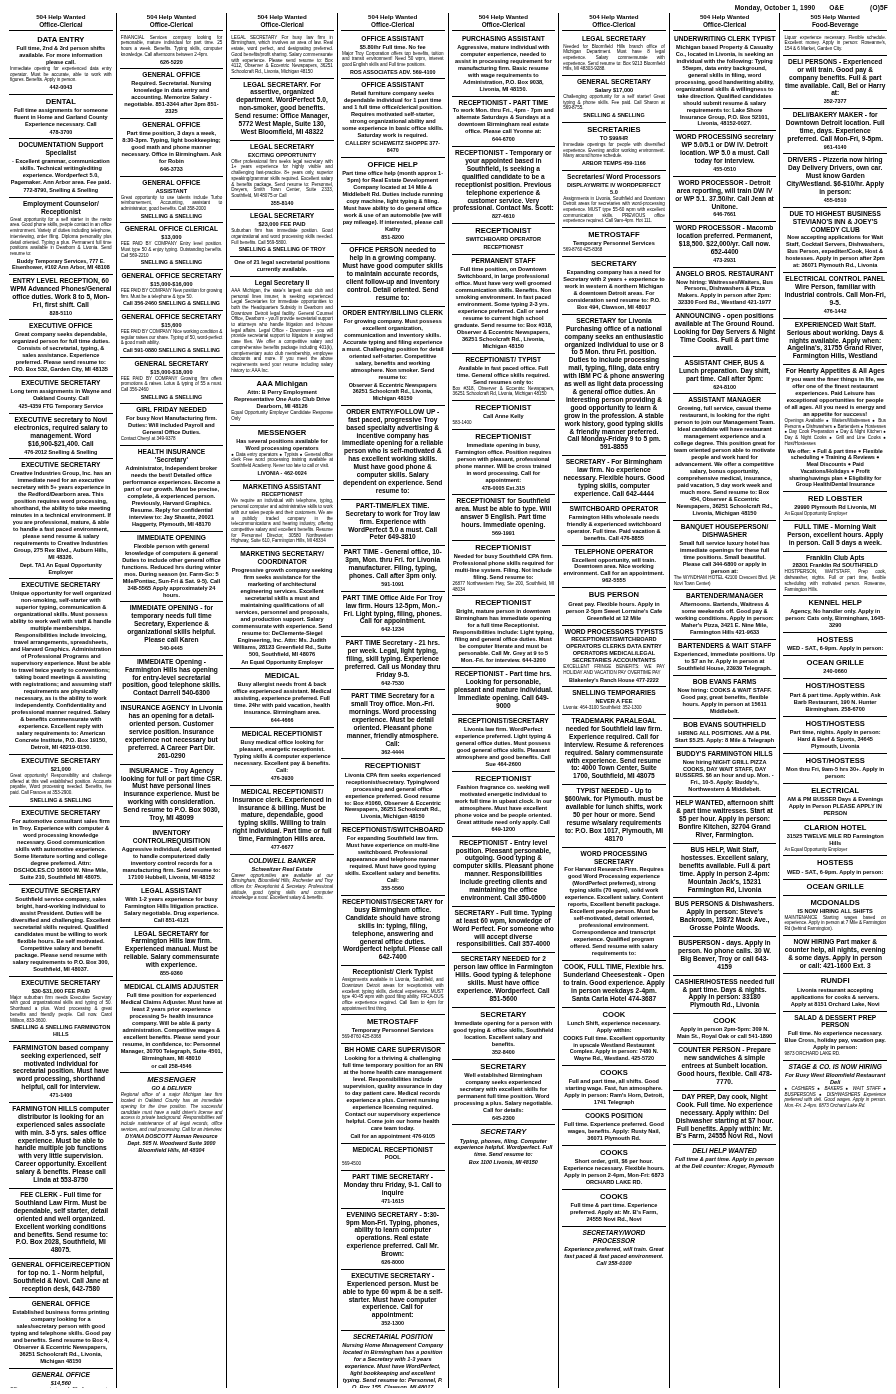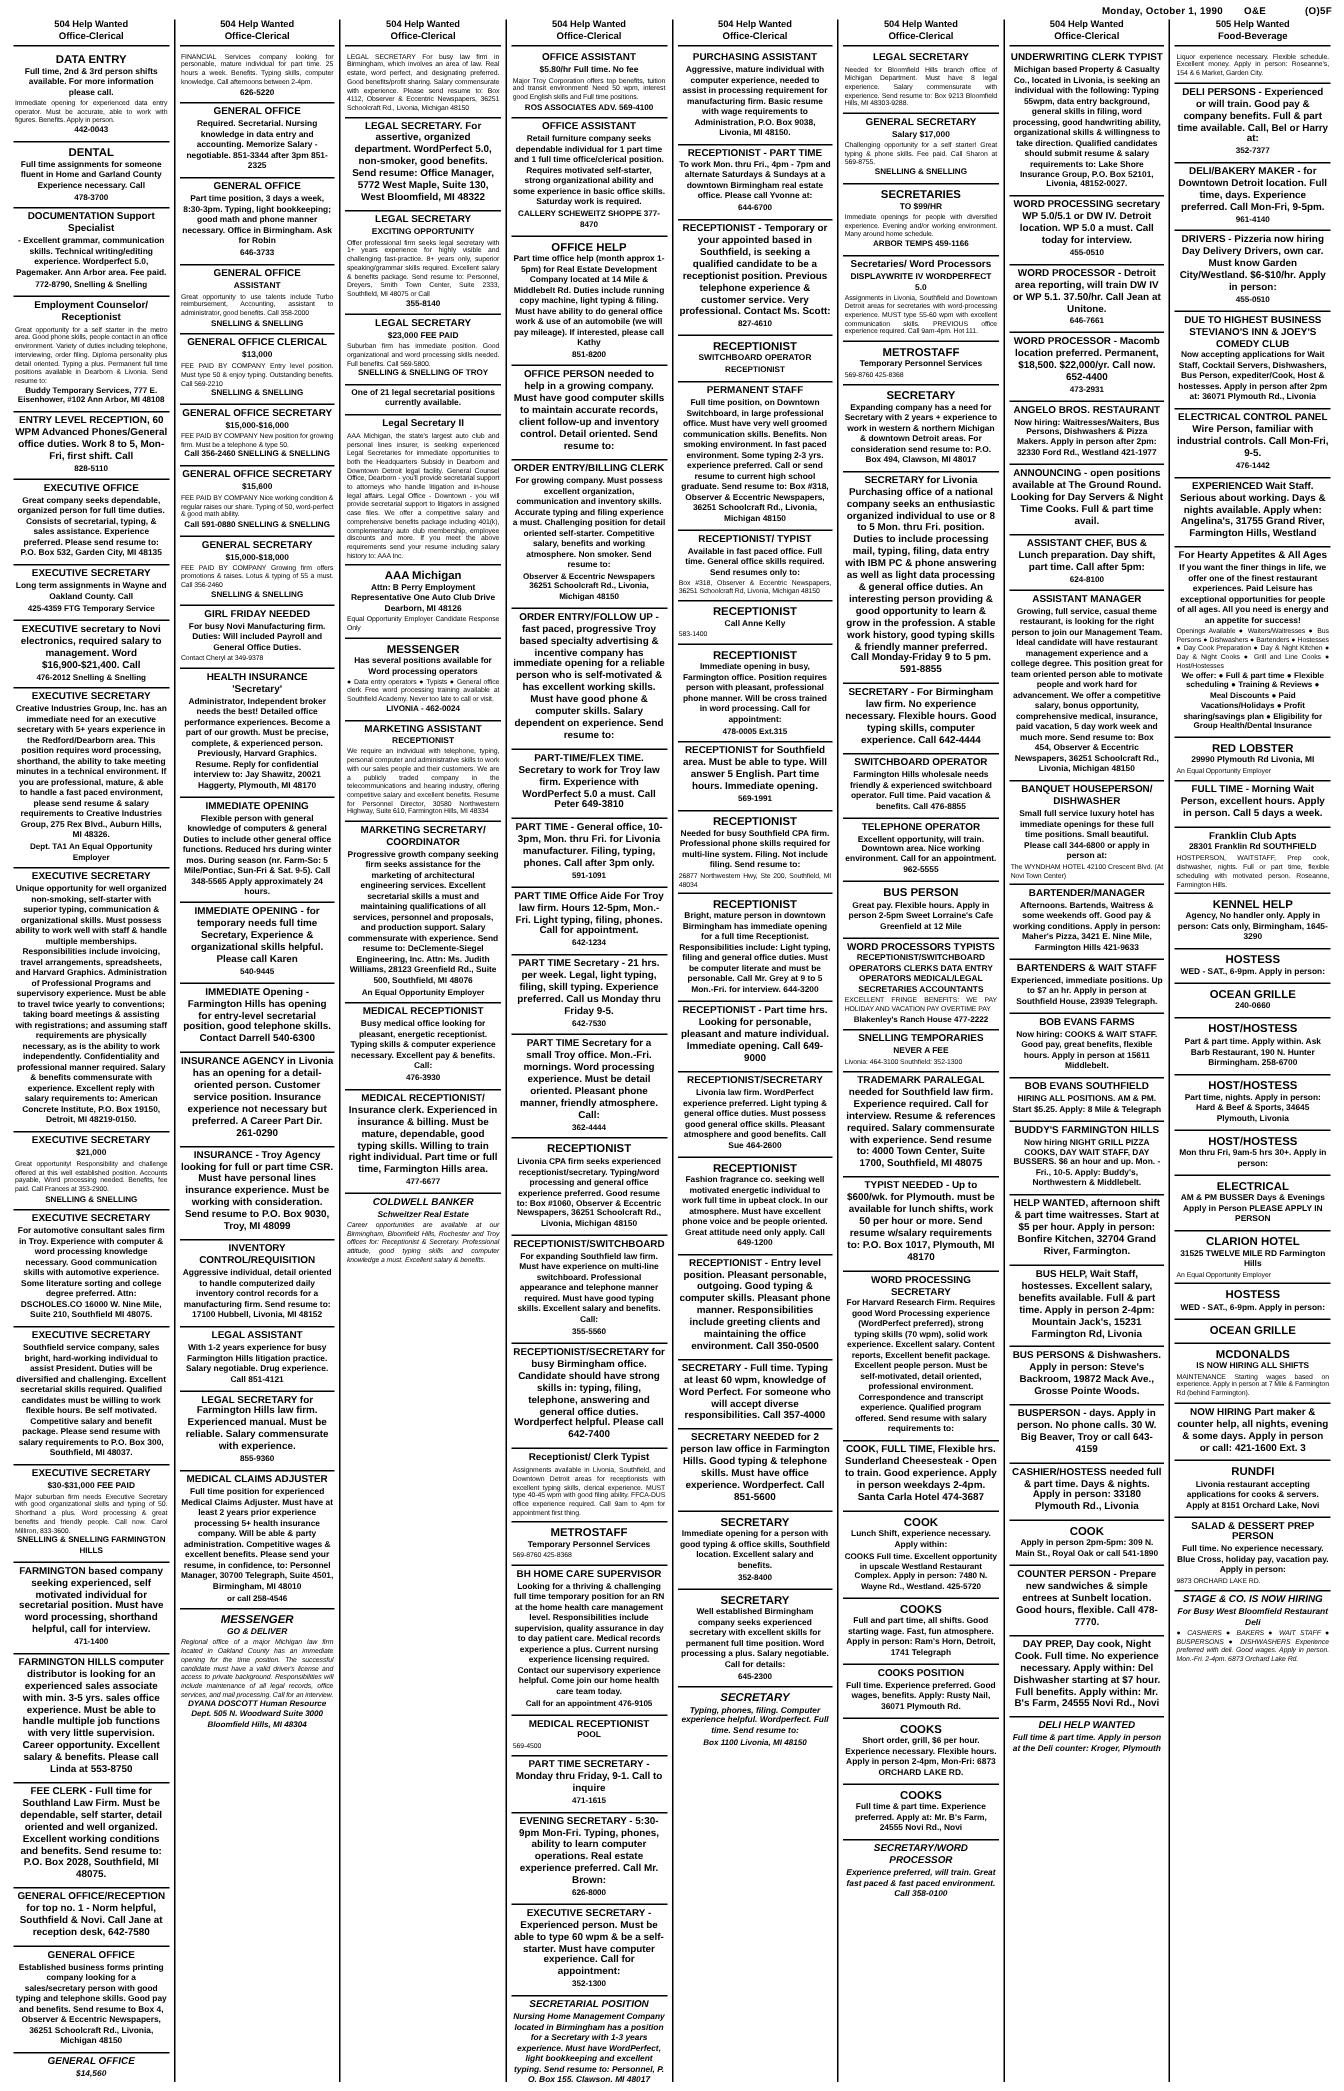--- a/index.html
+++ b/index.html
@@ -267,20 +267,25 @@
           <div class="t">MARKETING ASSISTANT</div>
           <div class="sub">RECEPTIONIST</div>
           <div class="bd">We require an individual with telephone, typing, personal computer and administrative skills to work with our sales people and their customers. We are a publicly traded company in the telecommunications and hearing industry, offering competitive salary and excellent benefits. Resume for Personnel Director, 30580 Northwestern Highway, Suite 610, Farmington Hills, MI 48334</div>
         </div>
         <div class="ad">
           <div class="t">MARKETING SECRETARY/ COORDINATOR</div>
           <div class="sub">Progressive growth company seeking firm seeks assistance for the marketing of architectural engineering services. Excellent secretarial skills a must and maintaining qualifications of all services, personnel and proposals, and production support. Salary commensurate with experience. Send resume to: DeClemente-Siegel Engineering, Inc. Attn: Ms. Judith Williams, 28123 Greenfield Rd., Suite 500, Southfield, MI 48076</div>
           <div class="sig">An Equal Opportunity Employer</div>
         </div>
         <div class="ad">
+          <div class="t med">MEDICAL</div>
+          <div class="sub">Busy allergist needs front &amp; back office experienced assistant. Medical assisting, experience preferred. Full time. 24hr with paid vacation, health insurance. Birmingham area.</div>
+          <div class="sig">644-4666</div>
+        </div>
+        <div class="ad">
           <div class="t">MEDICAL RECEPTIONIST</div>
           <div class="sub">Busy medical office looking for pleasant, energetic receptionist. Typing skills &amp; computer experience necessary. Excellent pay &amp; benefits. Call:</div>
           <div class="sig">476-3930</div>
         </div>
         <div class="ad">
           <div class="t">MEDICAL RECEPTIONIST/ Insurance clerk. Experienced in insurance &amp; billing. Must be mature, dependable, good typing skills. Willing to train right individual. Part time or full time, Farmington Hills area.</div>
           <div class="sig">477-6677</div>
         </div>
         <div class="ad">
           <div class="t">COLDWELL BANKER</div>

